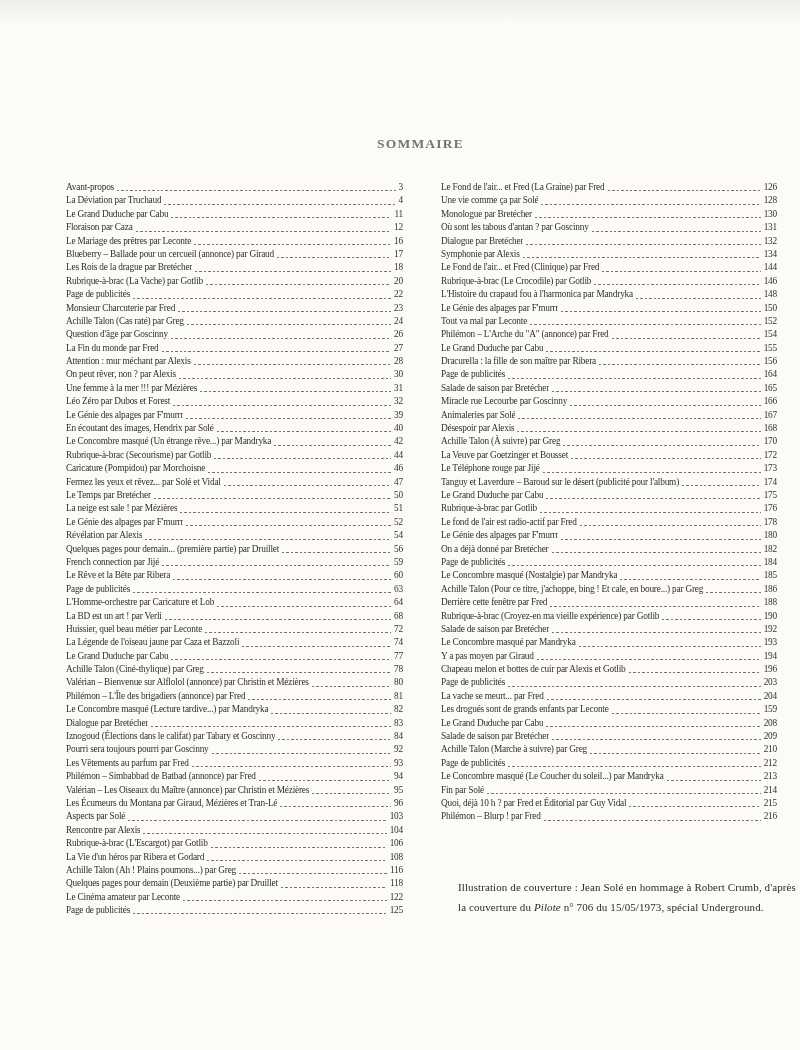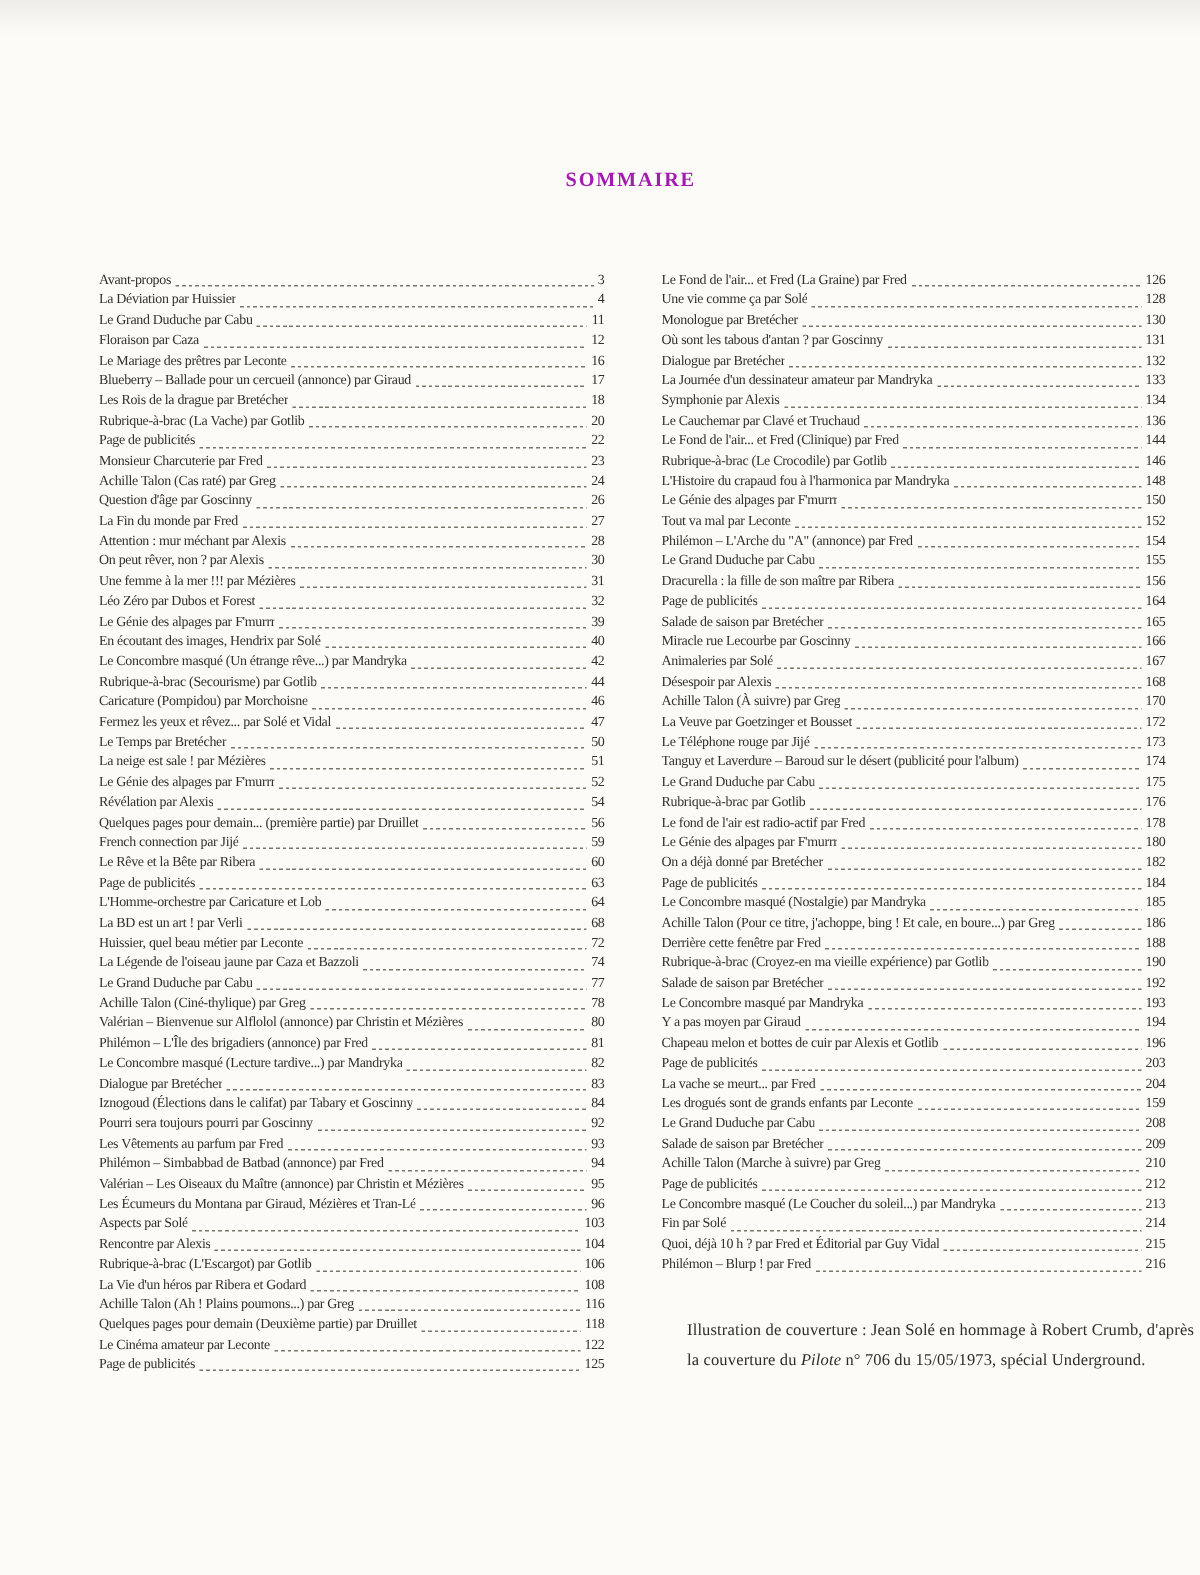--- a/index.html
+++ b/index.html
@@ -16,27 +16,27 @@
     overflow:hidden;
   }
   .page::before{ 
     content:"";
     position:absolute;top:0;left:0;right:0;height:26px;
     background:linear-gradient(180deg, rgba(120,112,100,0.10), rgba(120,112,100,0) 90%);
     pointer-events:none;
   }
   .title{
     position:absolute;
-    top:112px;left:64px;width:713px;
+    top:136px;left:64px;width:713px;
     margin:0;
     text-align:center;
     font-size:13.5px;
     font-weight:bold;
     letter-spacing:1.2px;
-    color:#a21caf;
+    color:#737373;
   }
   .columns{
     position:absolute;
     top:181px;left:66px;width:711px;
     display:flex;
     justify-content:space-between;
   }
   .col{display:block;}
   .col-left{width:337px;margin-right:38px;}
   .col-right{width:336px;}
@@ -77,21 +77,21 @@
 
   <div class="columns">
     <div class="col col-left">
     <div class="row">
       <span class="t">Avant-propos</span>
       <span class="leader"></span>
       <span class="n">3</span>
     </div>
 
     <div class="row">
-      <span class="t">La Déviation par Huissier</span>
+      <span class="t">La Déviation par Truchaud</span>
       <span class="leader"></span>
       <span class="n">4</span>
     </div>
 
     <div class="row">
       <span class="t">Le Grand Duduche par Cabu</span>
       <span class="leader"></span>
       <span class="n">11</span>
     </div>
 
@@ -431,37 +431,27 @@
       <span class="leader"></span>
       <span class="n">131</span>
     </div>
 
     <div class="row">
       <span class="t">Dialogue par Bretécher</span>
       <span class="leader"></span>
       <span class="n">132</span>
     </div>
 
-    <div class="row">
-      <span class="t">La Journée d'un dessinateur amateur par Mandryka</span>
-      <span class="leader"></span>
-      <span class="n">133</span>
-    </div>
 
     <div class="row">
       <span class="t">Symphonie par Alexis</span>
       <span class="leader"></span>
       <span class="n">134</span>
     </div>
 
-    <div class="row">
-      <span class="t">Le Cauchemar par Clavé et Truchaud</span>
-      <span class="leader"></span>
-      <span class="n">136</span>
-    </div>
 
 
     <div class="row">
       <span class="t">Le Fond de l'air... et Fred (Clinique) par Fred</span>
       <span class="leader"></span>
       <span class="n">144</span>
     </div>
 
     <div class="row">
       <span class="t">Rubrique-à-brac (Le Crocodile) par Gotlib</span>

